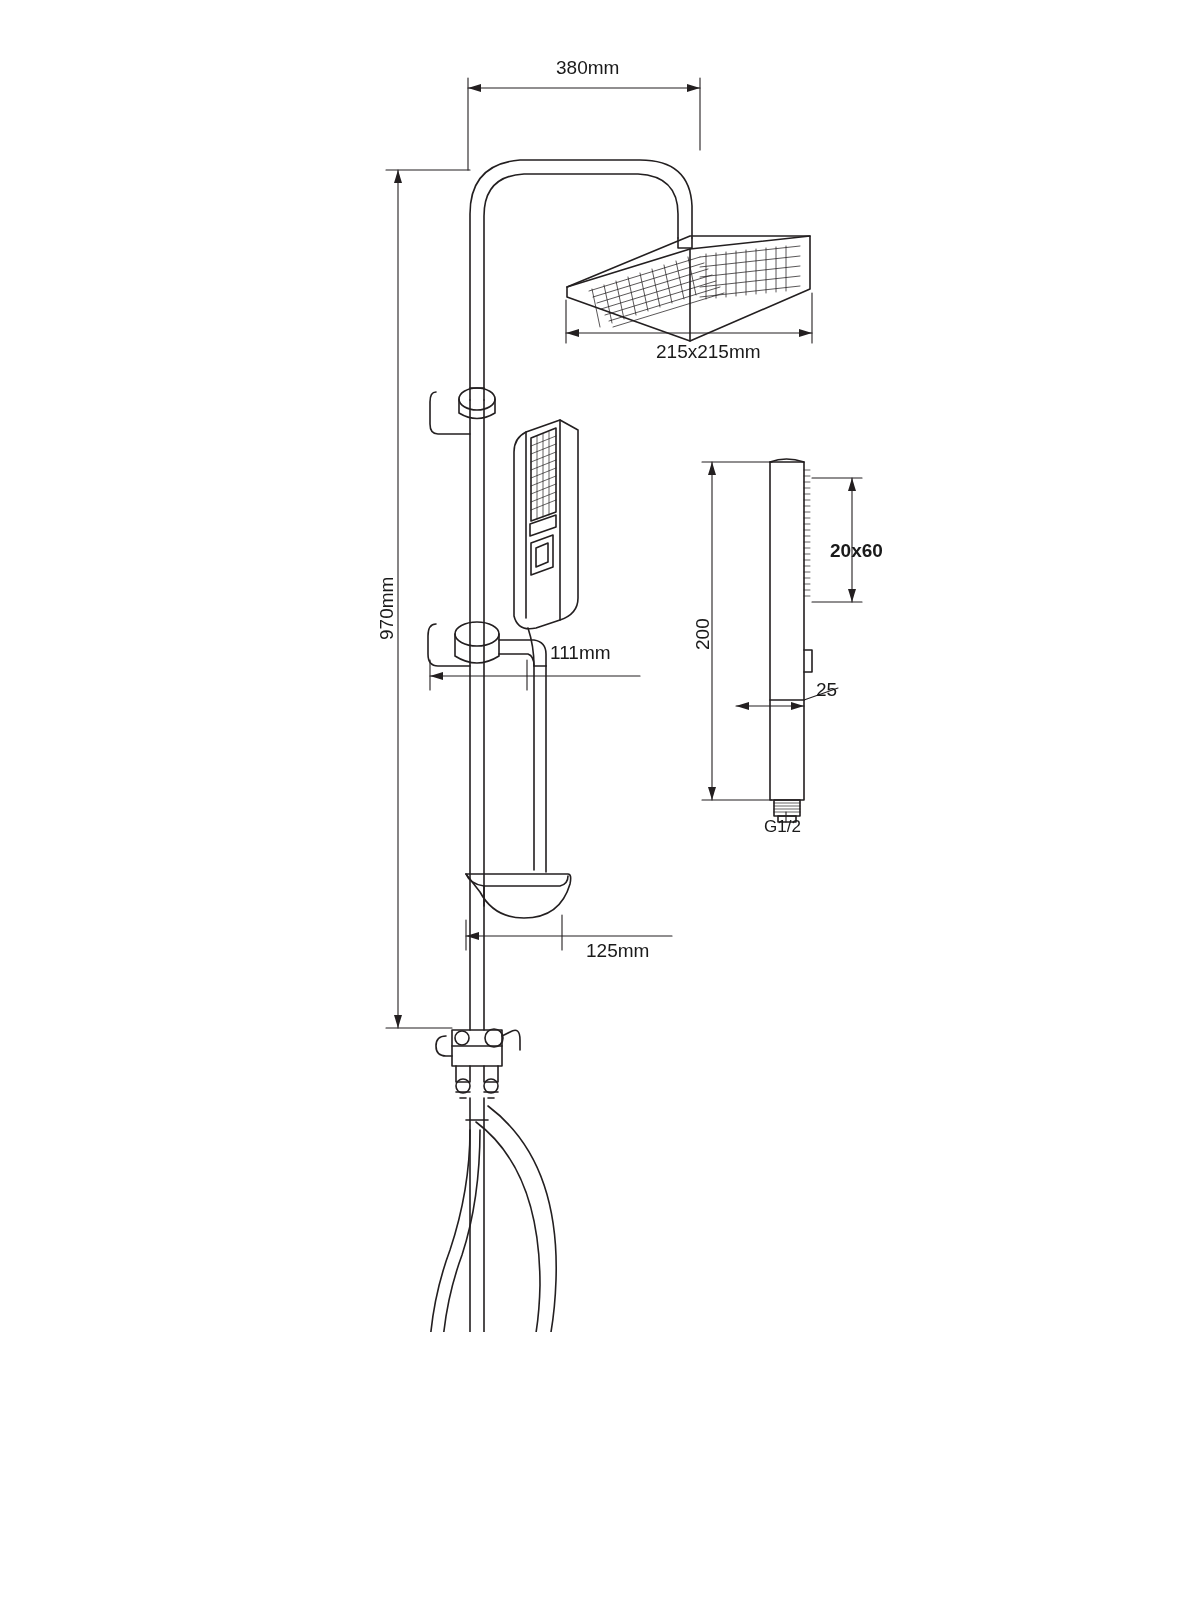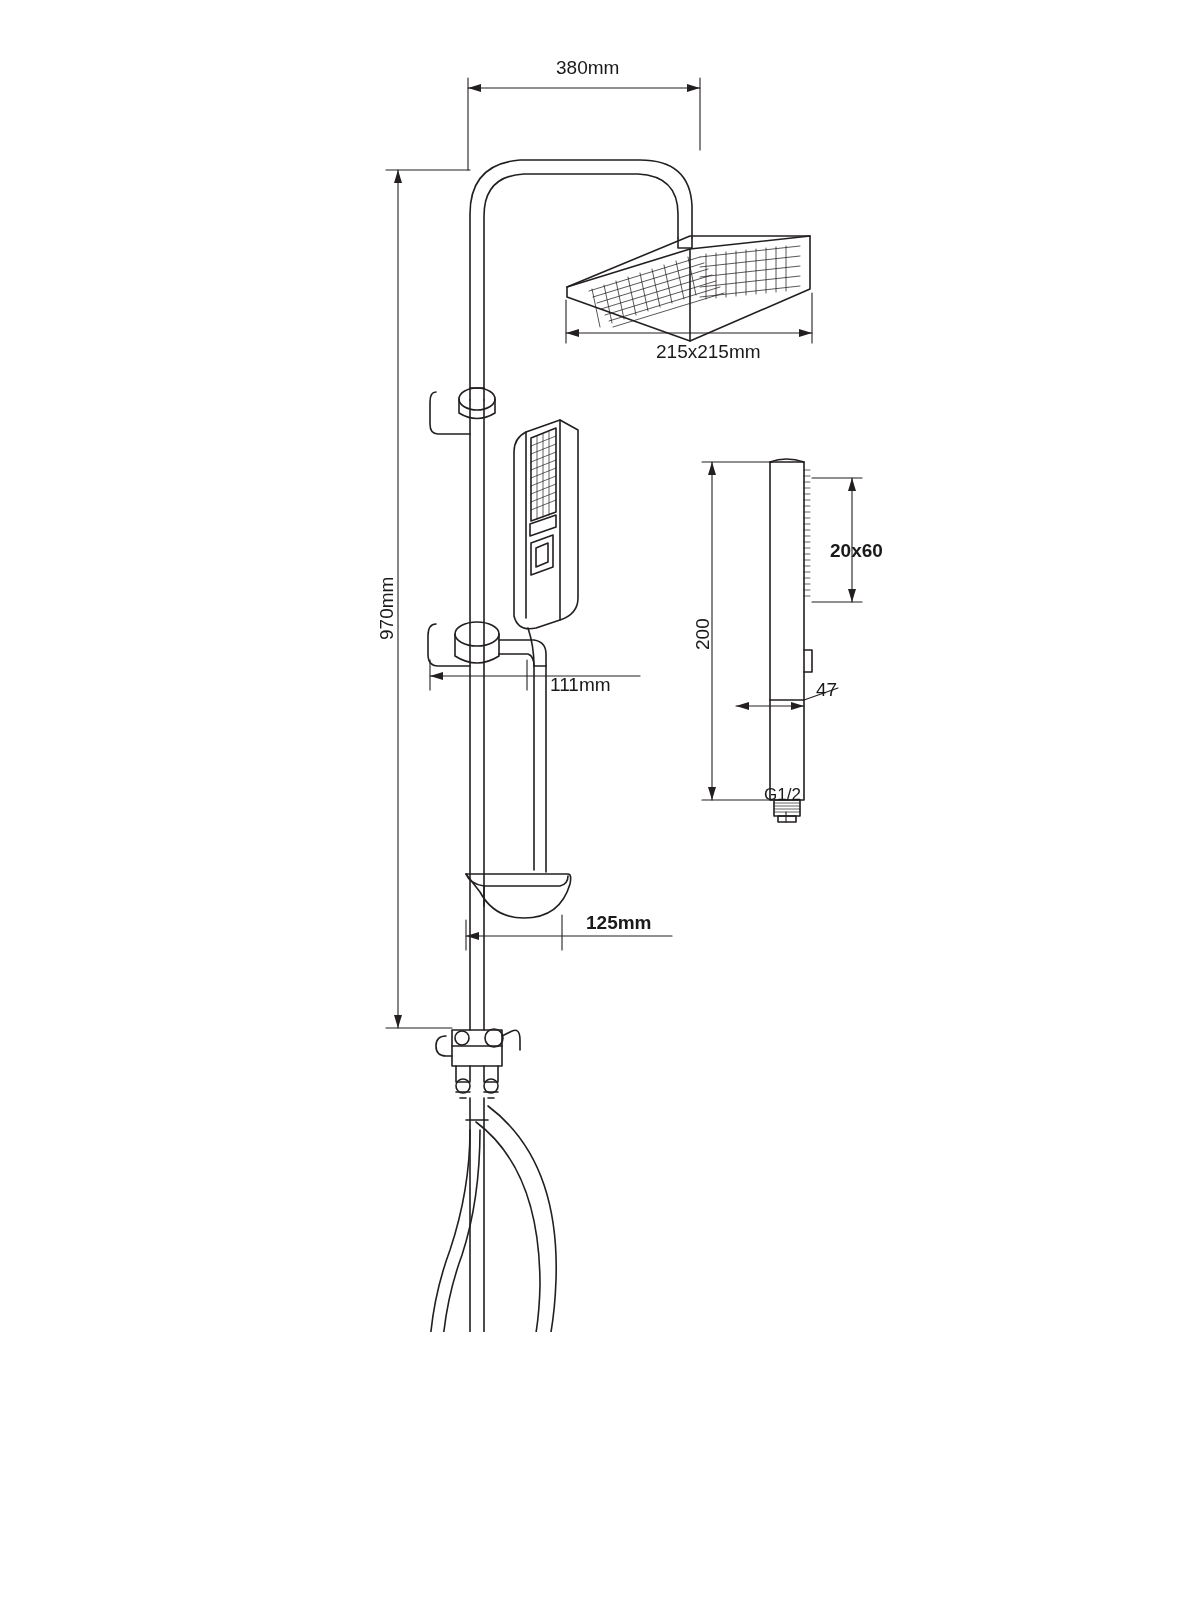--- a/index.html
+++ b/index.html
@@ -283,25 +283,25 @@
 
     </g>
   </svg>
 
   <div class="dim-label" style="left:556px; top:57px;">380mm</div>
 
   <div class="dim-label" style="left:644px; top:341px;margin-left:12px;">215x215mm</div>
 
   <div class="dim-label vertical" style="left:376px; top:640px;">970mm</div>
 
-  <div class="dim-label" style="left:550px; top:674px;">111mm</div>
-
-  <div class="dim-label" style="left:586px; top:912px;font-weight:bold;">125mm</div>
+  <div class="dim-label" style="left:550px; top:642px;">111mm</div>
+
+  <div class="dim-label" style="left:586px; top:940px;">125mm</div>
 
   <div class="dim-label vertical" style="left:692px; top:650px;">200</div>
 
   <div class="dim-label" style="left:830px; top:540px;font-weight:bold;">20x60</div>
 
-  <div class="dim-label" style="left:816px; top:679px;">47</div>
-
-  <div class="dim-label small" style="left:764px; top:785px;">G1/2</div>
+  <div class="dim-label" style="left:816px; top:679px;">25</div>
+
+  <div class="dim-label small" style="left:764px; top:817px;">G1/2</div>
 
 </div>
 
 </body></html>

